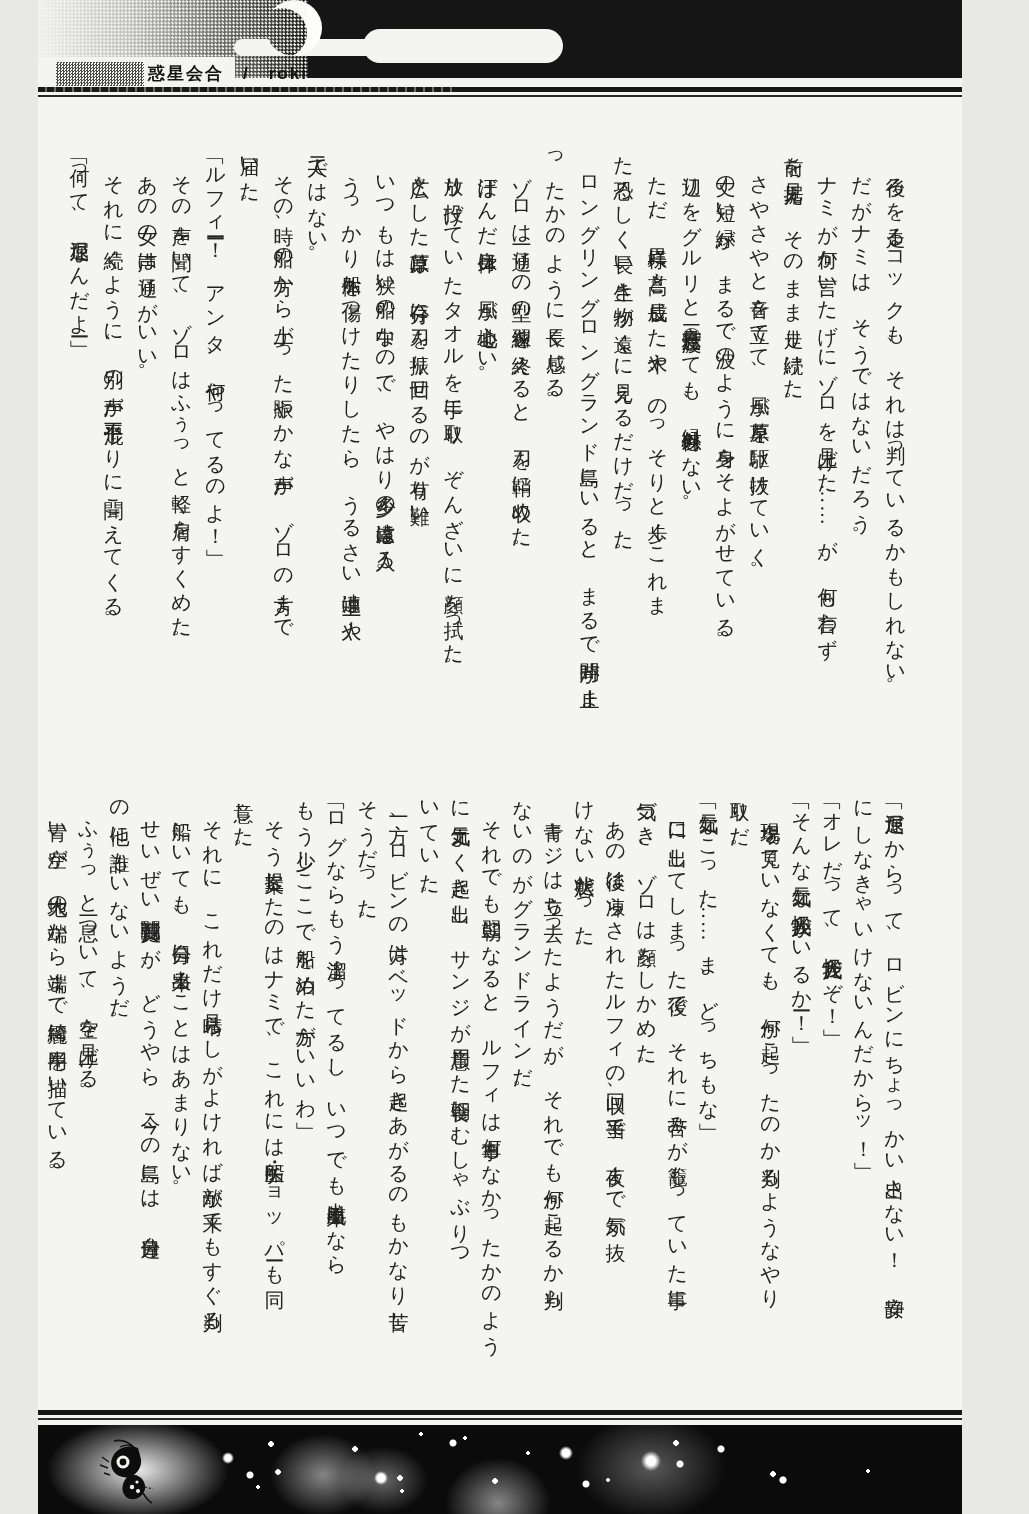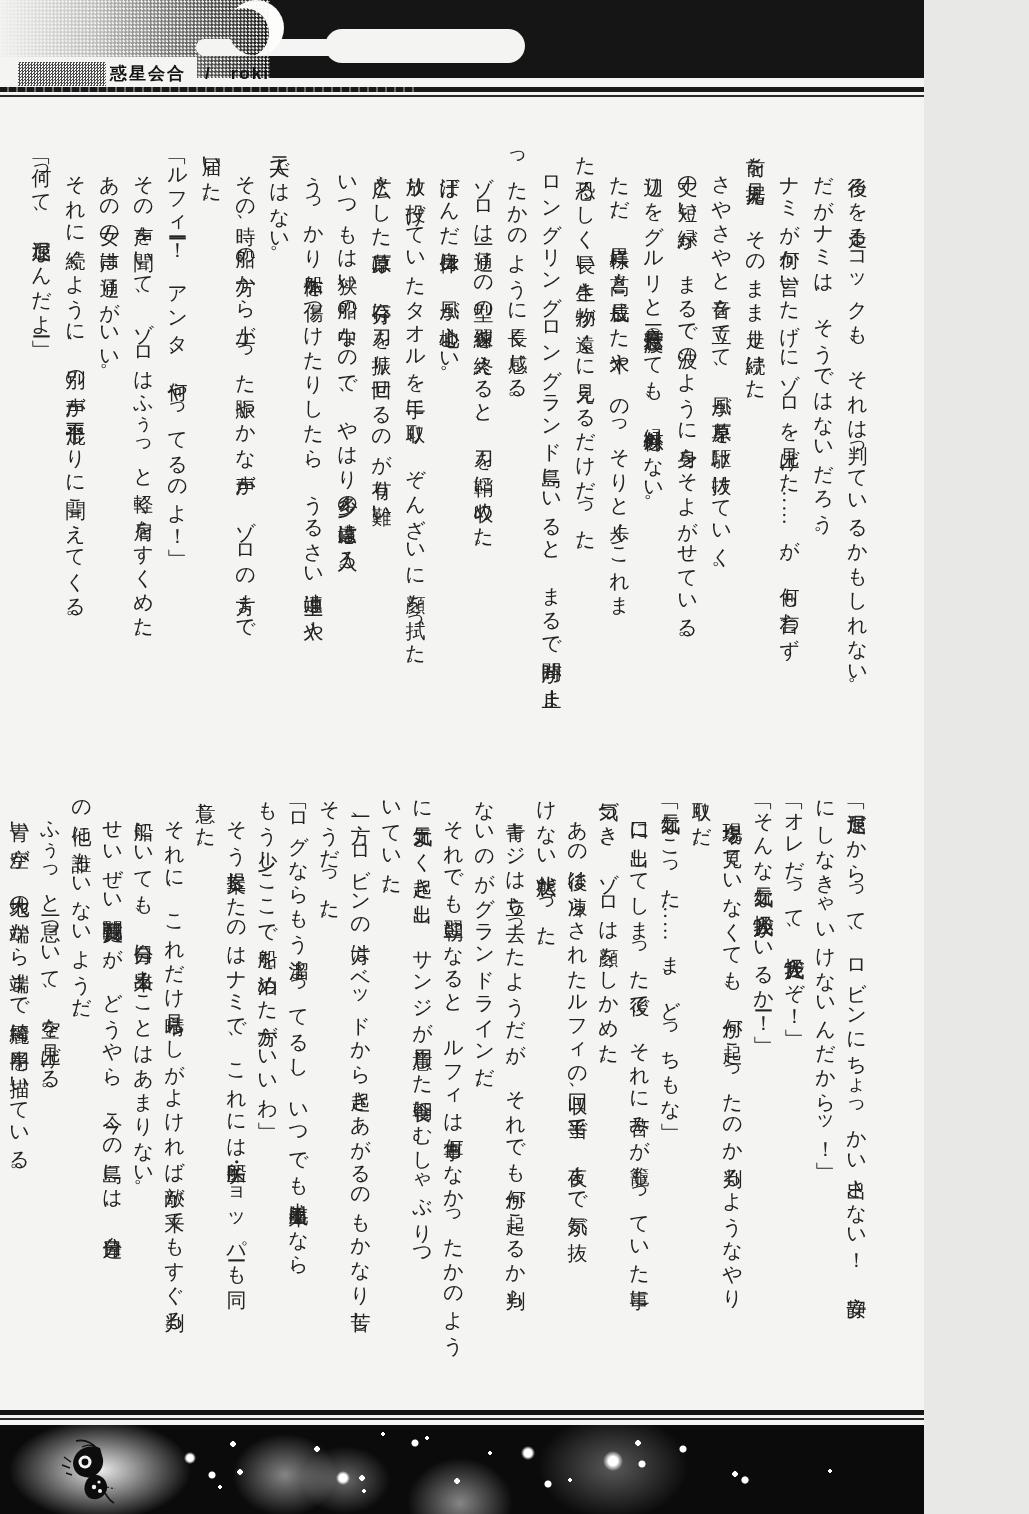--- a/index.html
+++ b/index.html
@@ -1,17 +1,17 @@
 <!DOCTYPE html>
 <html><head>
 <meta charset="utf-8">
 <style>
   html,body{margin:0;padding:0;background:#e8e8e6;}
   .page{position:relative;width:924px;height:1514px;background:#f4f4f2;overflow:hidden;
-        font-family:"Liberation Serif","DejaVu Serif",serif;color:#222;}
+        font-family:"Liberation Serif","DejaVu Serif",serif;color:#222;margin-left:38px;}
   
   .hb-main{position:absolute;left:0;top:0;width:1029px;height:78px;background:#151515;}
   .hb-cutL{position:absolute;left:0;top:57px;width:197px;height:21px;background:#f4f4f2;}
   .cloud{position:absolute;background:#f4f4f2;}
   .cloud-a{left:196px;top:39px;width:156px;height:17px;border-radius:9px;}
   .cloud-b{left:325px;top:29px;width:200px;height:34px;border-radius:17px;}
   .moon{position:absolute;left:228px;top:0;width:56px;height:56px;border-radius:50%;background:#fdfdfb;overflow:hidden;}
   .moon-inner{position:absolute;left:-9px;top:8px;width:50px;height:50px;border-radius:50%;background:#151515;}
   .hb-fade{position:absolute;left:0;top:0;width:270px;height:78px;
            background-image:radial-gradient(circle at 1.5px 1.5px,#f4f4f2 1.05px,rgba(244,244,242,0) 1.3px),

